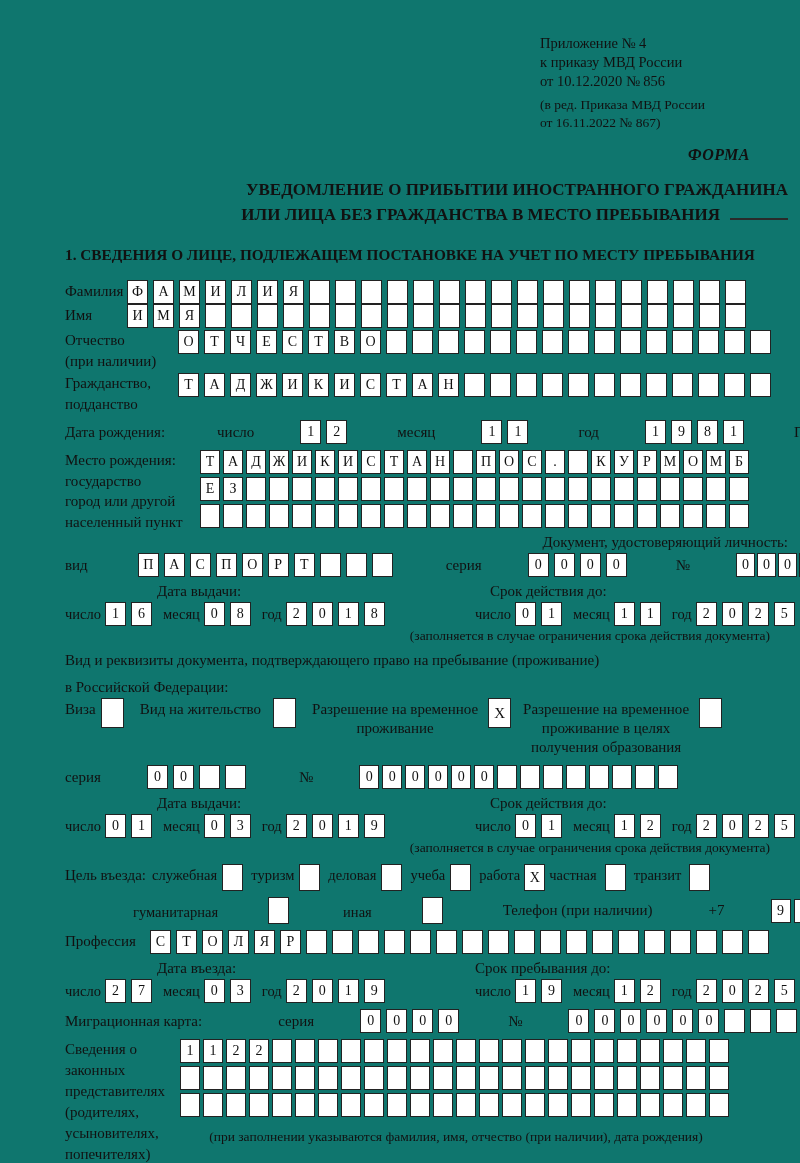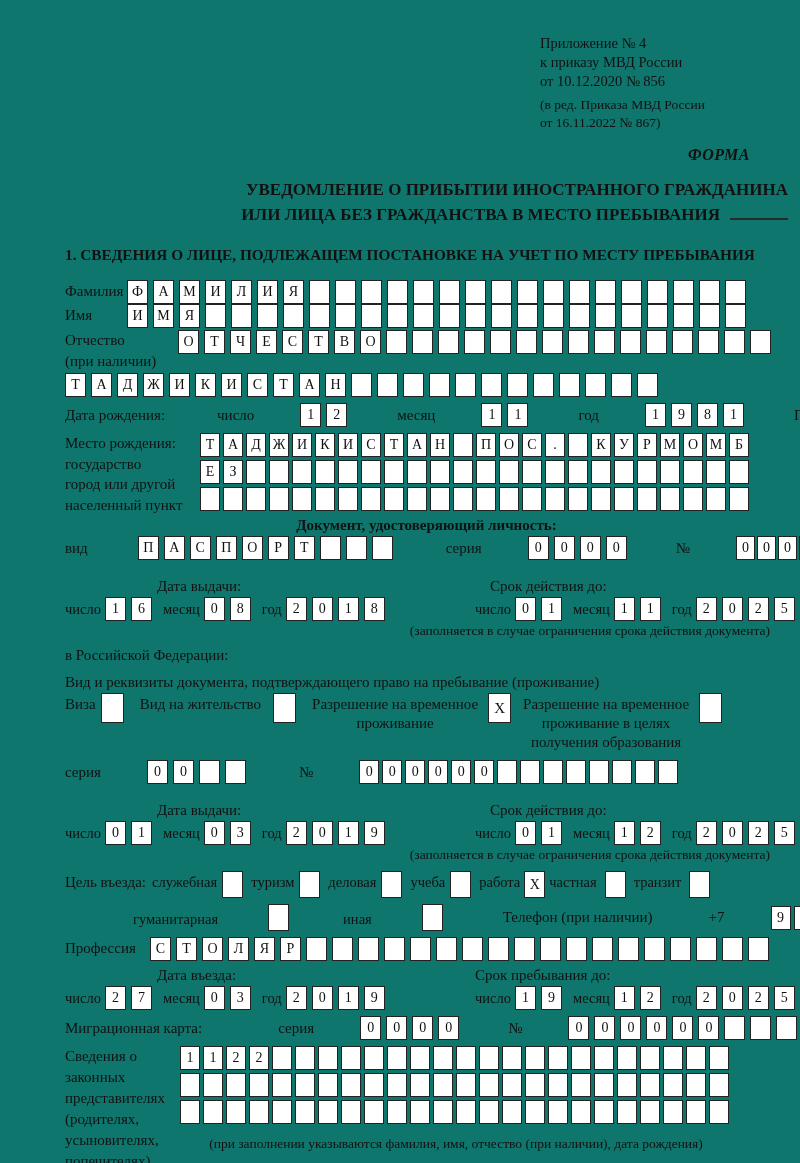--- a/index.html
+++ b/index.html
@@ -30,22 +30,22 @@
     display:inline-flex;align-items:center;justify-content:center;
     font-size:14px;line-height:1;background:#fff;flex-shrink:0;
   }
   .cpt .box{width:20px;margin-right:3px;}
   .tight .box{width:19px;margin-right:2px;}
   .sp .box{margin-right:5px;}
   .tall .box{width:23px;height:30px;font-size:15px;}
   .mb .box{height:27px;}
   .cb .box{margin-right:0;}
   .cc{text-align:center;line-height:19px;white-space:nowrap;padding-top:2px;}
-  .dochdr{margin-top:2px;text-align:center;font-weight:bold;font-size:15px;}
-  .dhdr{display:flex;margin-top:18px;font-size:15px;}
+  .dochdr{margin-top:2px;text-align:right;font-weight:normal;font-size:15px;}
+  .dhdr{display:flex;margin-top:6px;font-size:15px;}
   .dh1{box-sizing:border-box;width:350px;padding-left:92px;flex-shrink:0;white-space:nowrap;}
   .dh2{padding-left:75px;white-space:nowrap;}
   .dh2.b{padding-left:60px;}
   .dg1{display:flex;align-items:center;box-sizing:border-box;width:350px;flex-shrink:0;}
   .dg2{display:flex;align-items:center;padding-left:20px;}
   .dg1 .lbl,.dg2 .lbl{font-size:14.5px;}
   .fnote{margin-top:2px;text-align:right;padding-right:18px;font-size:13.5px;}
   .fnotec{margin-top:12px;text-align:center;font-size:13.5px;white-space:nowrap;}
   .para{margin-top:6px;font-size:15px;line-height:21px;}
   .opt{font-size:14.5px;white-space:nowrap;padding-top:3px;text-align:center;}
@@ -164,20 +164,24 @@
         <span class="box"></span>
         <span class="box"></span>
         <span class="box"></span>
         <span class="box"></span>
         <span class="box"></span>
         <span class="box"></span>
       </span>
   </div>
 
   <div class="frow mt2">
+    <span class="lblcol w113">
+      <div>Гражданство,</div>
+      <div>подданство</div>
+    </span>
     <span class="boxes">
         <span class="box">Т</span>
         <span class="box">А</span>
         <span class="box">Д</span>
         <span class="box">Ж</span>
         <span class="box">И</span>
         <span class="box">К</span>
         <span class="box">И</span>
         <span class="box">С</span>
         <span class="box">Т</span>
@@ -396,22 +400,22 @@
           <span class="box">2</span>
           <span class="box">0</span>
           <span class="box">2</span>
           <span class="box">5</span>
         </span>
     </span>
   </div>
 
   <div class="fnote">(заполняется в случае ограничения срока действия документа)</div>
 
+  <div class="para">Вид и реквизиты документа, подтверждающего право на пребывание (проживание)</div>
   <div class="para">в Российской Федерации:</div>
-  <div class="para">Вид и реквизиты документа, подтверждающего право на пребывание (проживание)</div>
 
   <div class="frow">
     <span class="lbl">Виза</span>
     <span class="boxes cb tall ml5">
         <span class="box"></span>
       </span>
     <span class="lbl ml16">Вид на жительство</span>
     <span class="boxes cb tall ml12">
         <span class="box"></span>
       </span>

